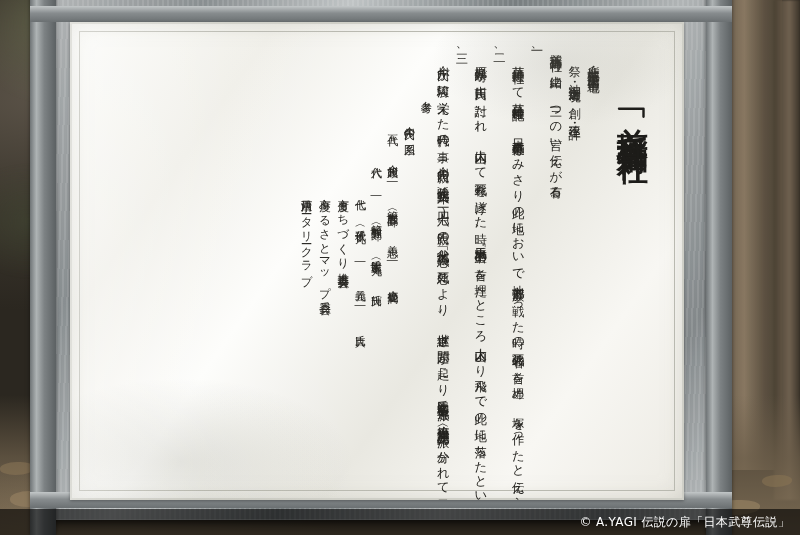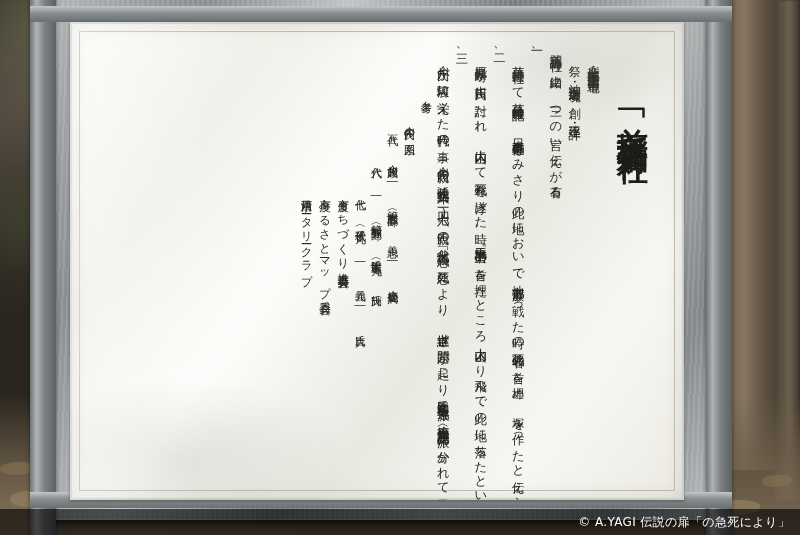--- a/index.html
+++ b/index.html
@@ -258,16 +258,16 @@
       <div class="vcol credit-col">有度ふるさとマップ委員会</div>
       <div class="vcol credit-col">清水西ロータリークラブ</div>
 
     </div>
 
     <div class="panel-grime"></div>
     <div class="panel-glare"></div>
   </div>
 
   <div class="wm-bar">
-    <span class="wm-text">© A.YAGI  伝説の扉「の急死により」</span>
+    <span class="wm-text">© A.YAGI  伝説の扉「日本武尊伝説」</span>
   </div>
 
 </div>
 
 </body></html>

